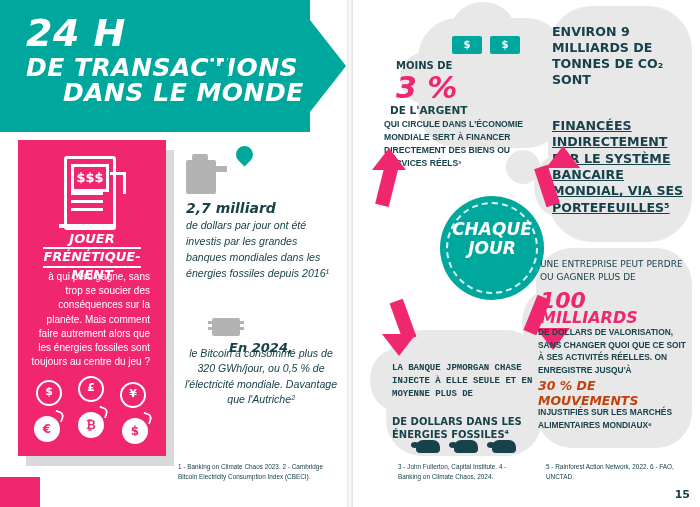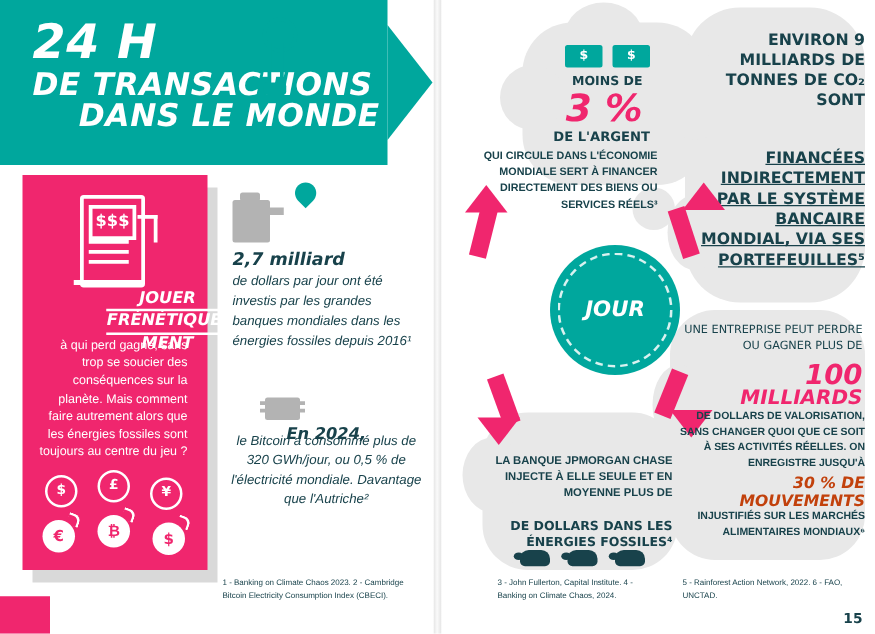--- a/index.html
+++ b/index.html
@@ -67,21 +67,21 @@
   .pump-nozzle{
     position:absolute;left:54px;top:22px;width:16px;height:3px;background:#ffffff;
   }
   .pump-nozzle2{
     position:absolute;left:67px;top:22px;width:3px;height:22px;background:#ffffff;
   }
   .pump-base{position:absolute;left:3px;top:74px;width:56px;height:4px;background:#ffffff;}
   .jouer{
     position:absolute;left:0;top:92px;width:148px;text-align:center;
     color:#ffffff;font-family:"DejaVu Sans", sans-serif;font-weight:bold;font-style:italic;
-    font-size:13px;line-height:1.15;margin-left:42px;
+    font-size:13px;line-height:1.15;
   }
   .jouer .u{border-top:2px solid #fff;border-bottom:2px solid #fff;padding:1px 0;display:inline-block;}
   .pink-body{
     position:absolute;left:12px;top:130px;width:120px;
     color:#ffffff;font-size:10px;line-height:1.42;text-align:right;
   }
   
   .coins{position:absolute;left:8px;top:236px;width:132px;height:70px;}
   .coin{
     position:absolute;width:22px;height:22px;border-radius:50%;
@@ -177,29 +177,29 @@
   }
   
   .pin{position:absolute;left:208px;top:14px;width:26px;height:62px;}
   .pin-loop{
     position:absolute;left:2px;top:0;width:22px;height:22px;border:3px solid #00a79d;border-radius:50%;
   }
   .pin-stem{position:absolute;left:6px;top:20px;width:3px;height:36px;background:#00a79d;}
   .pin-stem2{position:absolute;left:16px;top:20px;width:3px;height:32px;background:#00a79d;}
   .pin-cap{position:absolute;left:3px;top:52px;width:18px;height:10px;background:#00a79d;border-radius:3px;}
   
-  .cl-txt{position:absolute;text-align:right;color:#18424b;}
+  .cl-txt{position:absolute;text-align:left;color:#18424b;}
   .moins{left:396px;top:60px;width:118px;font-size:10px;font-weight:bold;font-family:"DejaVu Sans", sans-serif;}
   .pct3{left:396px;top:70px;width:118px;color:#f0266e;font-size:30px;font-weight:bold;font-style:italic;font-family:"DejaVu Sans", sans-serif;}
   .argent{left:390px;top:104px;width:130px;font-size:10.5px;font-weight:bold;font-family:"DejaVu Sans", sans-serif;}
   .argent-body{left:384px;top:118px;width:142px;font-size:8.6px;line-height:1.5;font-weight:bold;}
   .environ{left:552px;top:24px;width:140px;font-size:12.6px;font-weight:bold;line-height:1.28;font-family:"DejaVu Sans", sans-serif;}
   .environ-u{left:552px;top:118px;width:140px;font-size:12.6px;font-weight:bold;line-height:1.3;font-family:"DejaVu Sans", sans-serif;}
   .environ-u span{text-decoration:underline;}
-  .jp-txt{left:392px;top:362px;width:146px;font-size:9px;font-weight:bold;line-height:1.42;font-family:Liberation Sans, sans-serif;}
+  .jp-txt{left:392px;top:362px;width:146px;font-size:9px;font-weight:bold;line-height:1.42;font-family:Liberation Mono, monospace;}
   .jp-num{left:392px;top:394px;width:146px;color:#f0266e;font-size:22px;font-weight:bold;font-style:italic;font-family:"DejaVu Sans", sans-serif;}
   .jp-rest{left:392px;top:416px;width:146px;font-size:10px;font-weight:bold;line-height:1.28;font-family:"DejaVu Sans", sans-serif;}
   .ent-txt{left:540px;top:258px;width:150px;font-size:9px;font-weight:normal;line-height:1.45;font-family:"DejaVu Sans", sans-serif;}
   .ent-num{left:540px;top:288px;width:150px;color:#f0266e;font-size:22px;font-weight:bold;font-style:italic;font-family:"DejaVu Sans", sans-serif;}
   .ent-num2{left:540px;top:308px;width:150px;color:#f0266e;font-size:16px;font-weight:bold;font-style:italic;font-family:"DejaVu Sans", sans-serif;}
   .ent-body{left:538px;top:326px;width:154px;font-size:8.4px;line-height:1.5;font-weight:bold;}
   .ent-30{left:538px;top:378px;width:154px;color:#c2410c;font-size:12.5px;font-weight:bold;font-style:italic;font-family:"DejaVu Sans", sans-serif;}
   .ent-body2{left:538px;top:406px;width:154px;font-size:8.4px;line-height:1.5;font-weight:bold;}
   
   .circle{
@@ -337,21 +337,21 @@
     <div class="ar-head" style="left:0px;top:34px;border-left:17px solid transparent;border-right:17px solid transparent;border-top:22px solid #f0266e;"></div>
   </div>
   <div class="arrow" style="left:528px;top:296px;">
     <div class="ar-body" style="left:2px;top:0px;width:14px;height:38px;transform:rotate(22deg);"></div>
     <div class="ar-head" style="left:8px;top:32px;border-left:17px solid transparent;border-right:17px solid transparent;border-top:22px solid #f0266e;"></div>
   </div>
 
   <div class="circle">
     <div class="circle-ring"></div>
     <div class="circle-txt">
-      <br>
+      <span>CHAQUE</span><br>
       <span>JOUR</span>
     </div>
   </div>
 
   <div class="cl-txt jp-txt">LA BANQUE JPMORGAN CHASE INJECTE À ELLE SEULE ET EN MOYENNE PLUS DE</div>
   <div class="cl-txt jp-rest">DE DOLLARS DANS LES ÉNERGIES FOSSILES⁴</div>
   <div class="fossil-icons">
     <div class="fos" style="left:16px;top:0"></div>
     <div class="fos" style="left:54px;top:0"></div>
     <div class="fos" style="left:92px;top:0"></div>

